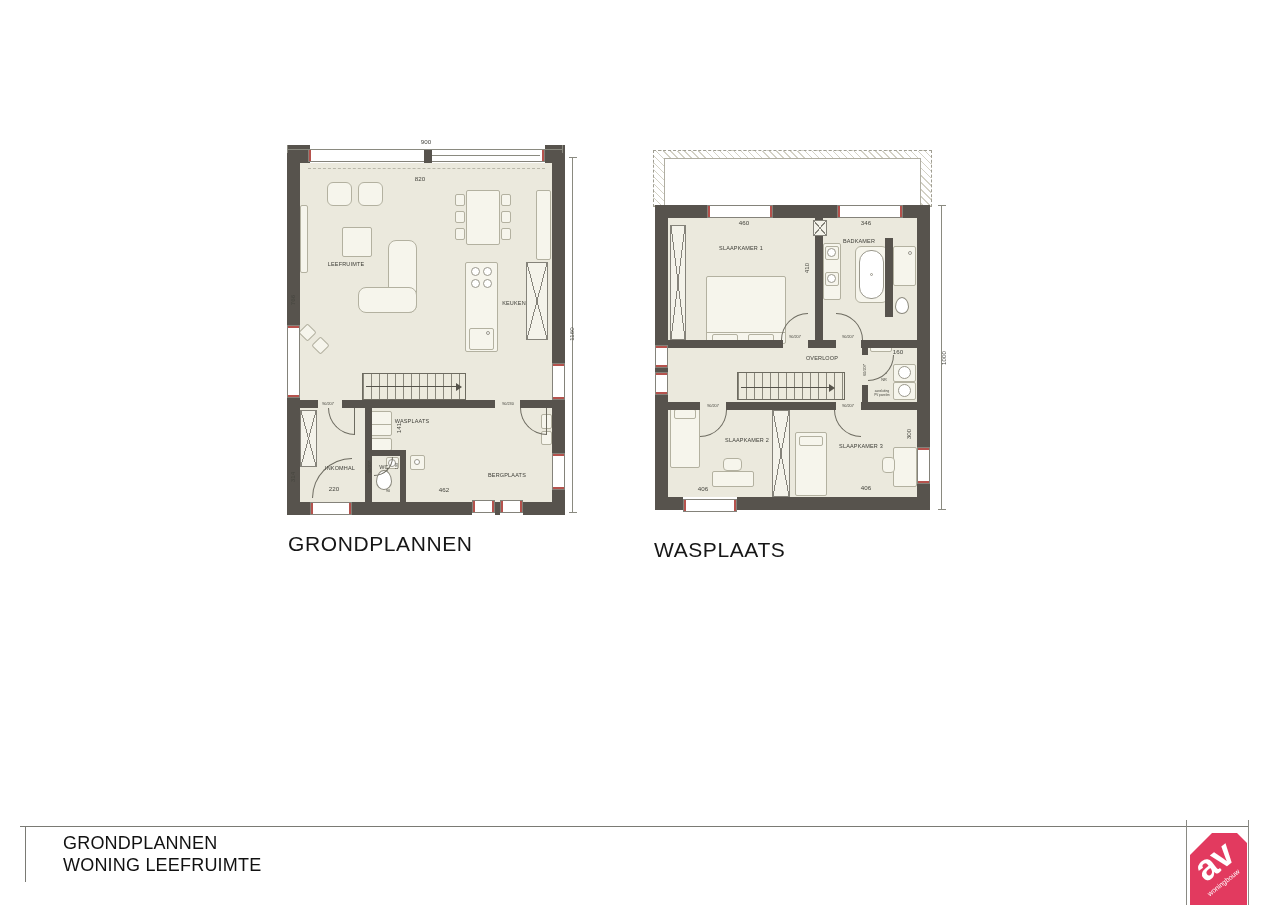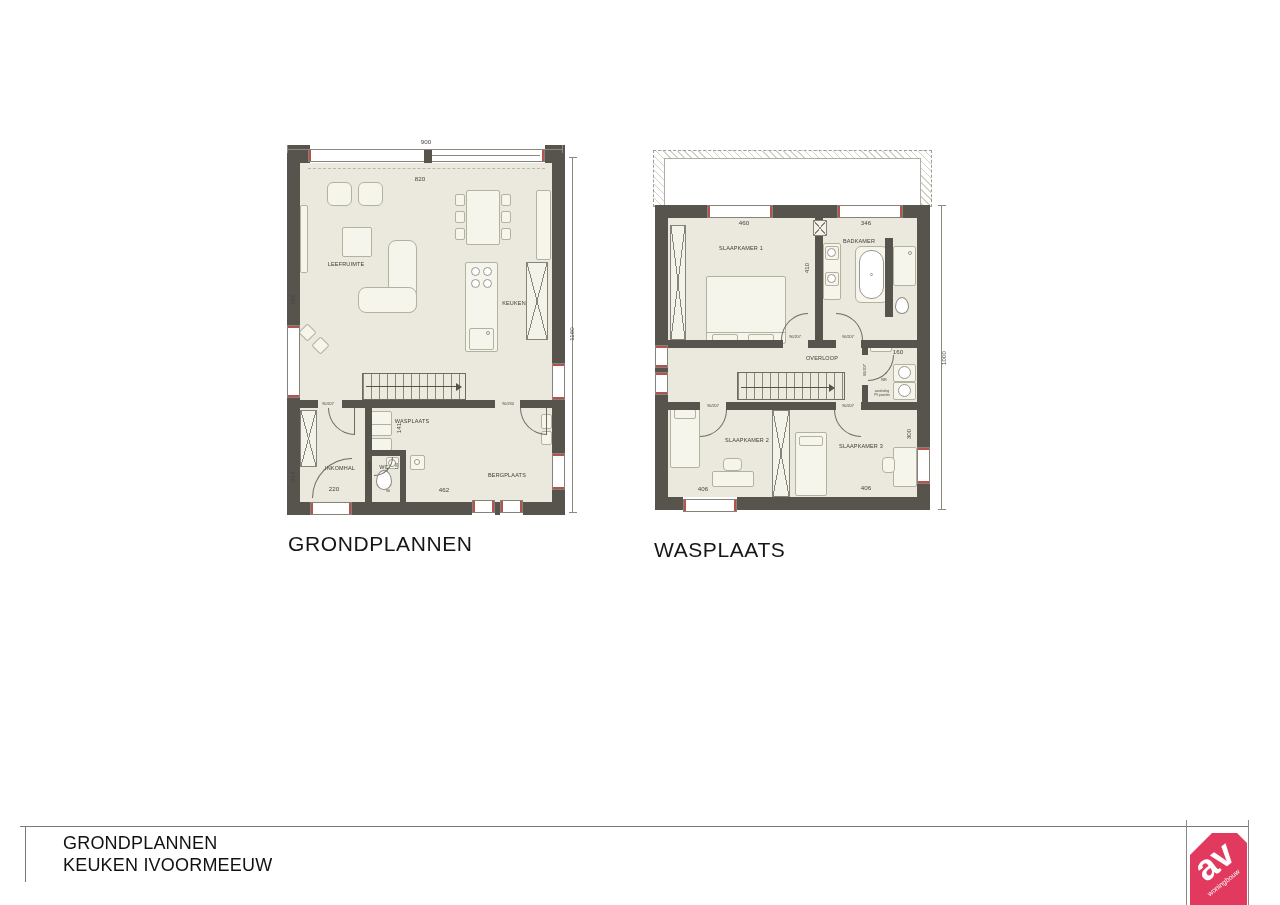--- a/index.html
+++ b/index.html
@@ -260,21 +260,21 @@
     <div class="room" style="left:747px;top:440px">SLAAPKAMER 2</div>
     <div class="room" style="left:861px;top:446px">SLAAPKAMER 3</div>
 
     <div class="title" style="left:654px;top:538px">WASPLAATS</div>
   </div>
 
   <div class="grp">
     <div class="dline" style="left:20px;top:826px;width:1228px;height:1px;background:#7a7a74"></div>
     <div class="dline" style="left:25px;top:826px;width:1px;height:56px;background:#7a7a74"></div>
     <div class="tb-text" style="left:63px;top:833px">GRONDPLANNEN</div>
-    <div class="tb-text" style="left:63px;top:855px">KEUKEN IVOORMEEUW</div>
+    <div class="tb-text" style="left:63px;top:855px">WONING LEEFRUIMTE</div>
 
     <div class="dline" style="left:1186px;top:820px;width:1px;height:85px;background:#8a8a84"></div>
     <div class="dline" style="left:1248px;top:820px;width:1px;height:85px;background:#8a8a84"></div>
     <div class="abs" style="left:1190px;top:833px;width:57px;height:72px;background:#e23a5f;overflow:hidden">
       <div class="abs" style="left:0;top:0;width:0;height:0;border-top:22px solid #fff;border-right:22px solid transparent"></div>
       <div class="abs" style="right:0;top:0;width:0;height:0;border-top:10px solid #fff;border-left:10px solid transparent"></div>
       <div class="abs" style="left:4px;top:10px;transform:rotate(-38deg);font-size:36px;font-weight:bold;color:#fff;line-height:1">av</div>
       <div class="abs" style="left:14px;top:46px;transform:rotate(-38deg);font-size:7px;color:#fff;line-height:1">woningbouw</div>
     </div>
   </div>

